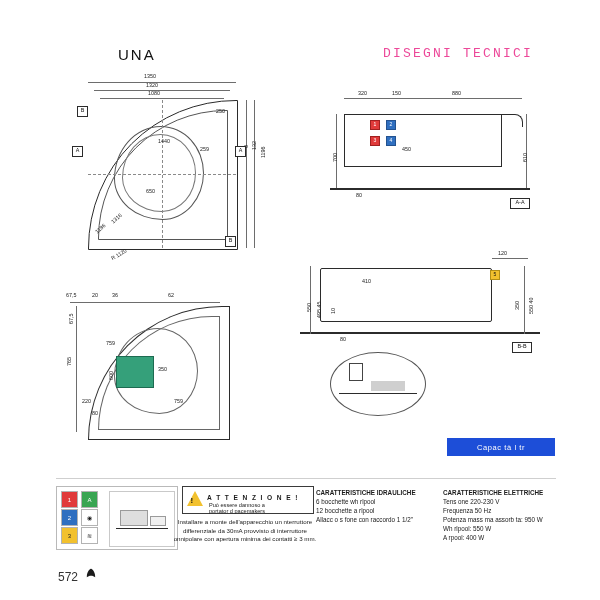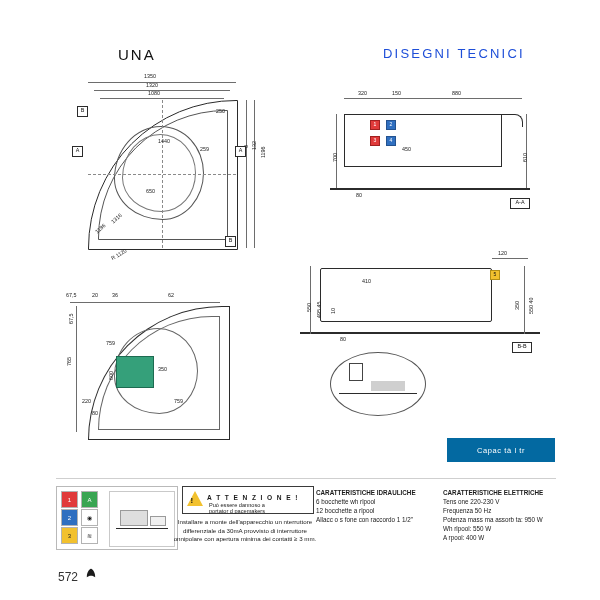--- a/index.html
+++ b/index.html
@@ -12,21 +12,21 @@
     overflow:hidden;
   }
   .page{position:absolute;inset:0;}
   
   .title-una{
     position:absolute;left:118px;top:46px;
     font-size:15px;letter-spacing:2px;color:#111;
   }
   .title-tech{
     position:absolute;left:383px;top:46px;
-    font-size:13px;letter-spacing:2.2px;color:#1d4ed8;
+    font-size:13px;letter-spacing:2.2px;color:#ec4899;font-family:Liberation Mono, monospace;
   }
   
   .ln{position:absolute;background:#2b2b2b;}
   .h{height:1px;}
   .v{width:1px;}
   .thin{background:#6d6d6d;}
   .dash-h{position:absolute;height:0;border-top:1px dashed #8a8a8a;}
   .dash-v{position:absolute;width:0;border-left:1px dashed #8a8a8a;}
   .dim{
     position:absolute;font-size:5.4px;color:#222;
@@ -95,22 +95,22 @@
   .plan2-bowl{
     position:absolute;left:44px;top:28px;width:82px;height:84px;
     border:1px solid #666;border-radius:52% 48% 46% 54% / 56% 50% 50% 44%;
   }
   .greenbox{
     position:absolute;left:46px;top:56px;width:36px;height:30px;
     background:#35a07a;border:1px solid #1d6b51;
   }
   
   .cap-head{
-    position:absolute;left:447px;top:438px;width:108px;height:24px;
-    background:#0369a1;color:#ffffff;font-size:7.5px;
+    position:absolute;left:447px;top:438px;width:108px;height:18px;
+    background:#1d4ed8;color:#ffffff;font-size:7.5px;
     display:flex;align-items:center;justify-content:center;letter-spacing:.6px;
   }
   .cap-cell{
     position:absolute;left:447px;top:458px;width:108px;height:16px;
     background:#efefef;color:#333;font-size:7.5px;
     display:flex;align-items:center;justify-content:center;
   }
   
   .sep{position:absolute;left:56px;top:478px;width:500px;height:1px;background:#cfcfcf;}
   

